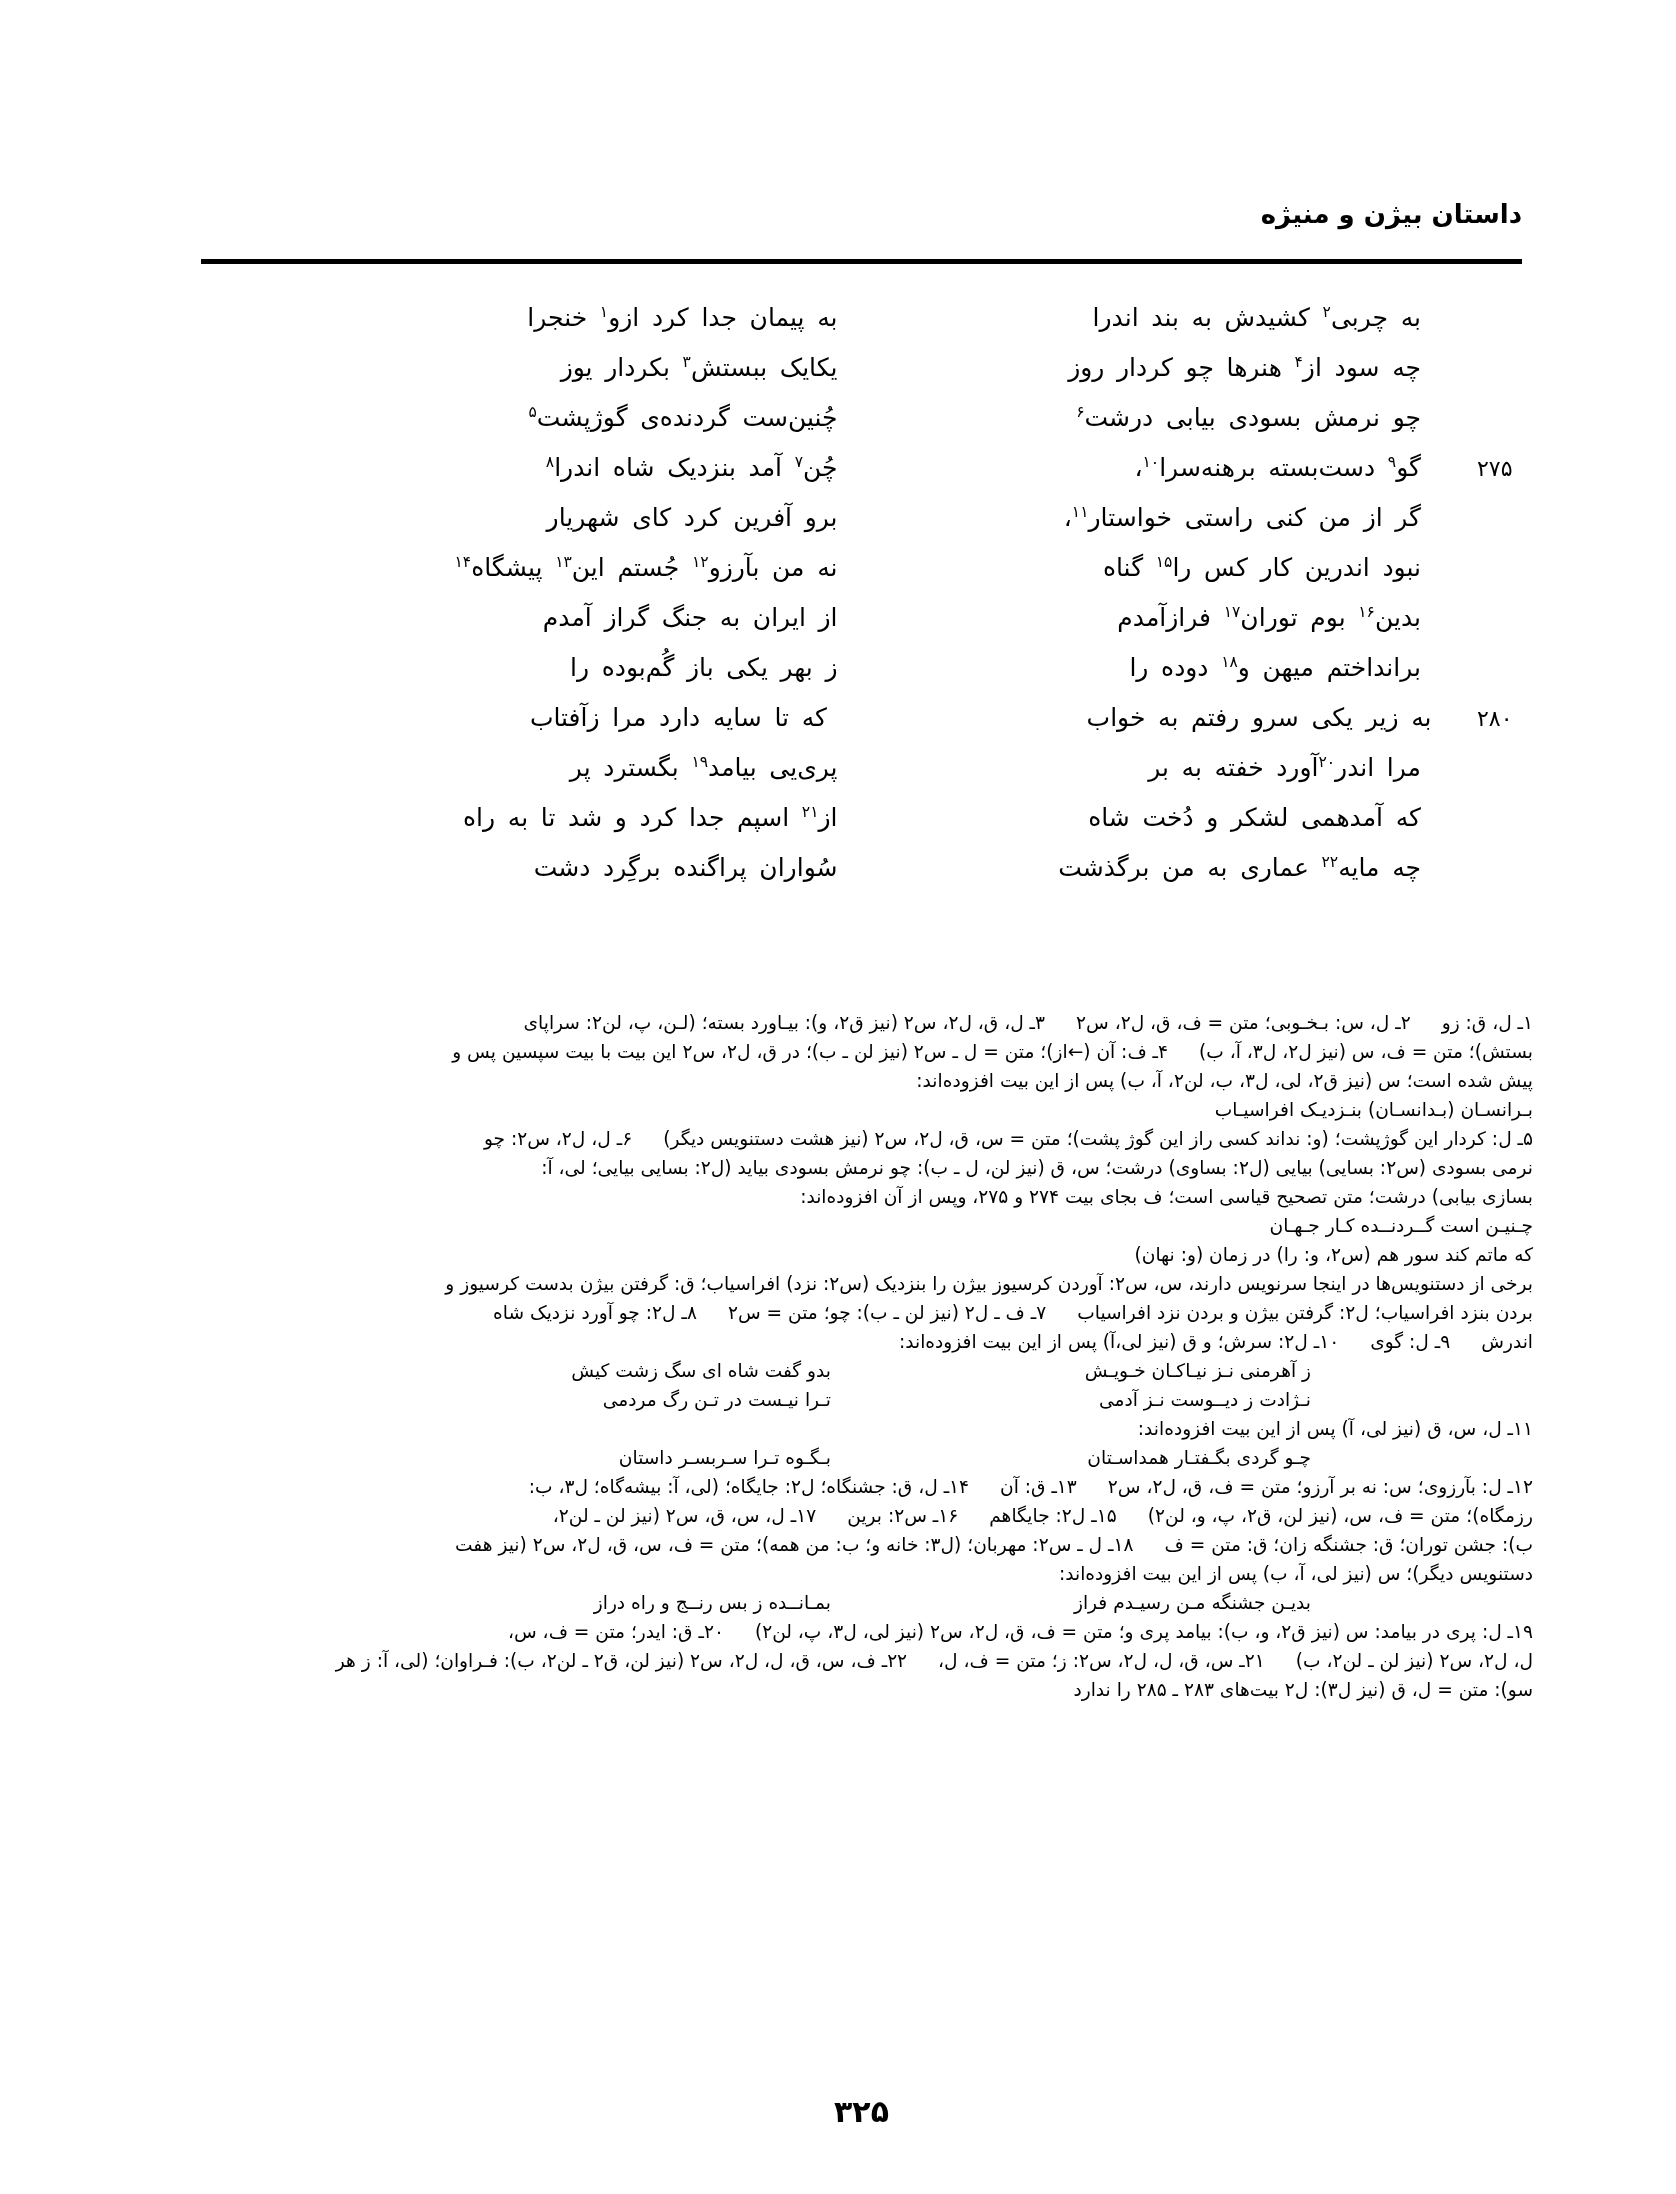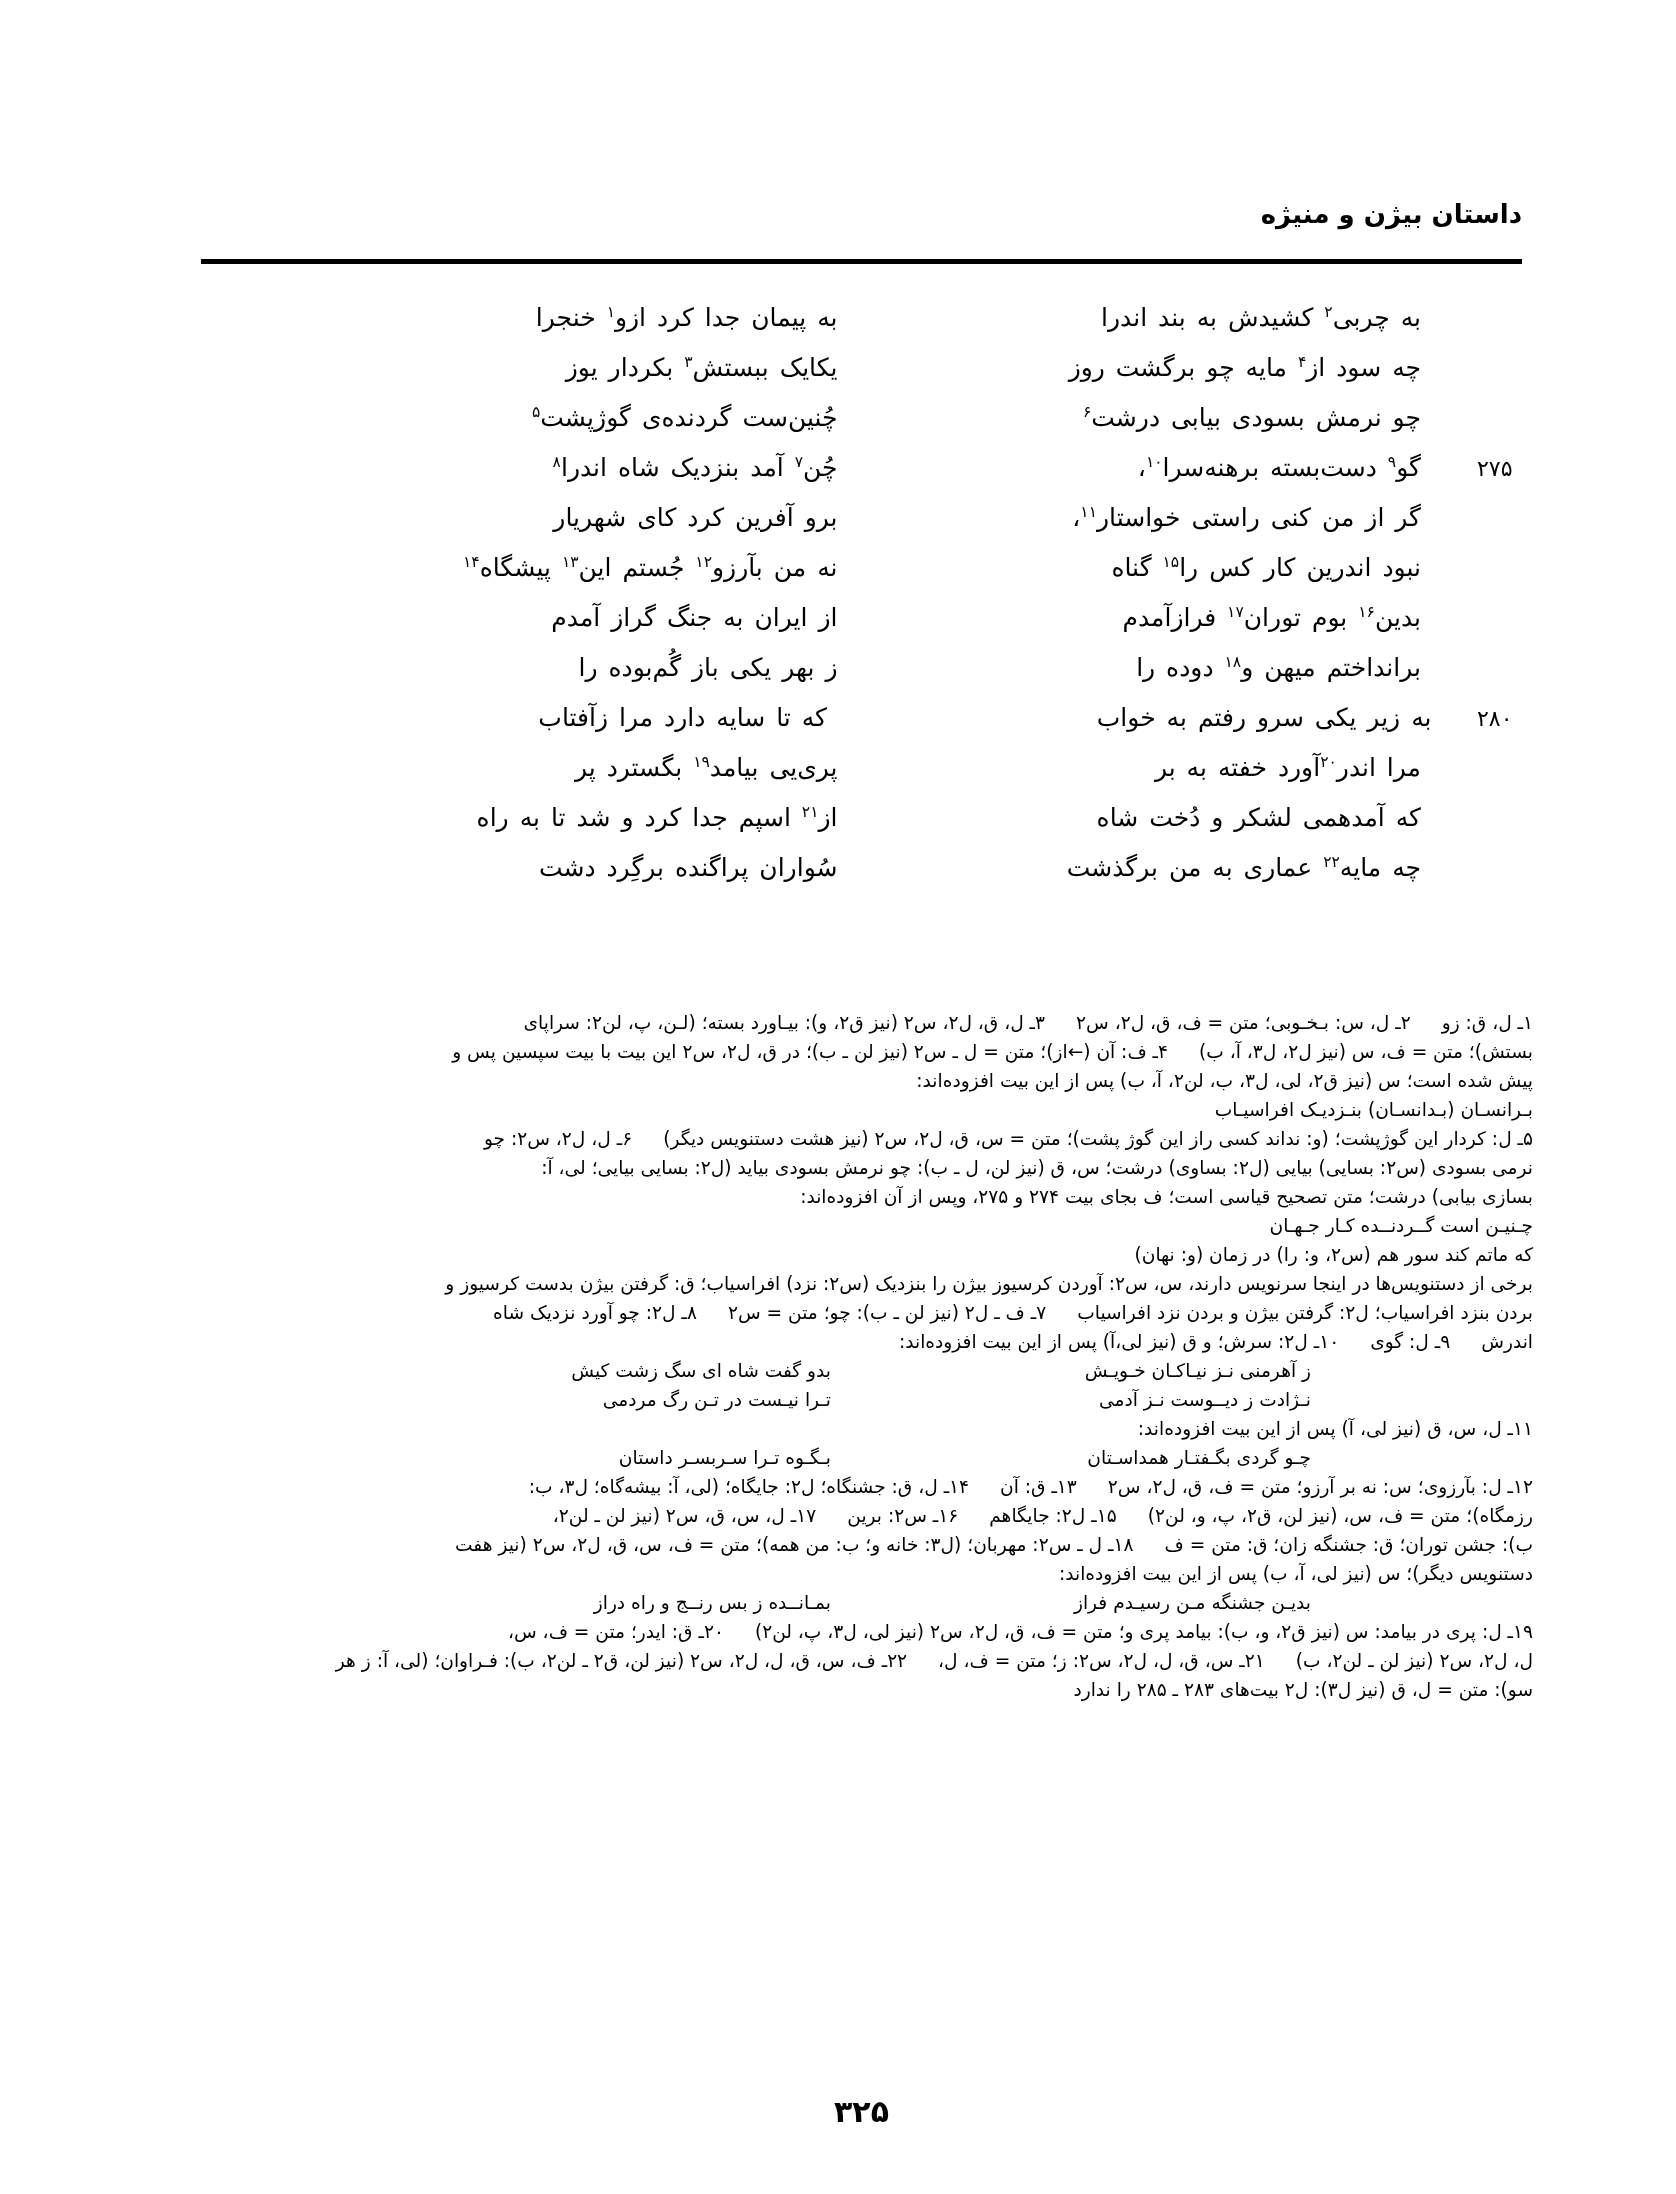--- a/index.html
+++ b/index.html
@@ -80,21 +80,20 @@
     text-align: right;
     padding-right: 9.5px;
   }
   .h-left {
     text-align: right;
     padding-right: 20px;
   }
   .spread {
     display: inline;
     word-spacing: 4.7px;
-    font-family: Liberation Serif, serif;
   }
   sup.fn {
     font-size: 15.5px;
     vertical-align: super;
     line-height: 0;
   }
 
   
   .notes {
     position: absolute;
@@ -153,21 +152,21 @@
   <div class="verses">
 
     <div class="couplet">
       <div class="vnum"></div>
       <div class="hemistich h-left"><span class="spread"><span>به چربی</span><sup class="fn">۲</sup><span> کشیدش به بند اندرا</span></span></div>
       <div class="hemistich h-right"><span class="spread"><span>به پیمان جدا کرد ازو</span><sup class="fn">۱</sup><span> خنجرا</span></span></div>
     </div>
 
     <div class="couplet">
       <div class="vnum"></div>
-      <div class="hemistich h-left"><span class="spread"><span>چه سود از</span><sup class="fn">۴</sup><span> مایه چو برگشت روز</span></span></div>
+      <div class="hemistich h-left"><span class="spread"><span>چه سود از</span><sup class="fn">۴</sup><span> هنرها چو کردار روز</span></span></div>
       <div class="hemistich h-right"><span class="spread"><span>یکایک ببستش</span><sup class="fn">۳</sup><span> بکردار یوز</span></span></div>
     </div>
 
     <div class="couplet">
       <div class="vnum"></div>
       <div class="hemistich h-left"><span class="spread"><span>چو نرمش بسودی بیابی درشت</span><sup class="fn">۶</sup></span></div>
       <div class="hemistich h-right"><span class="spread"><span>چُنین‌ست گردنده‌ی گوژپشت</span><sup class="fn">۵</sup></span></div>
     </div>
 
     <div class="couplet">

